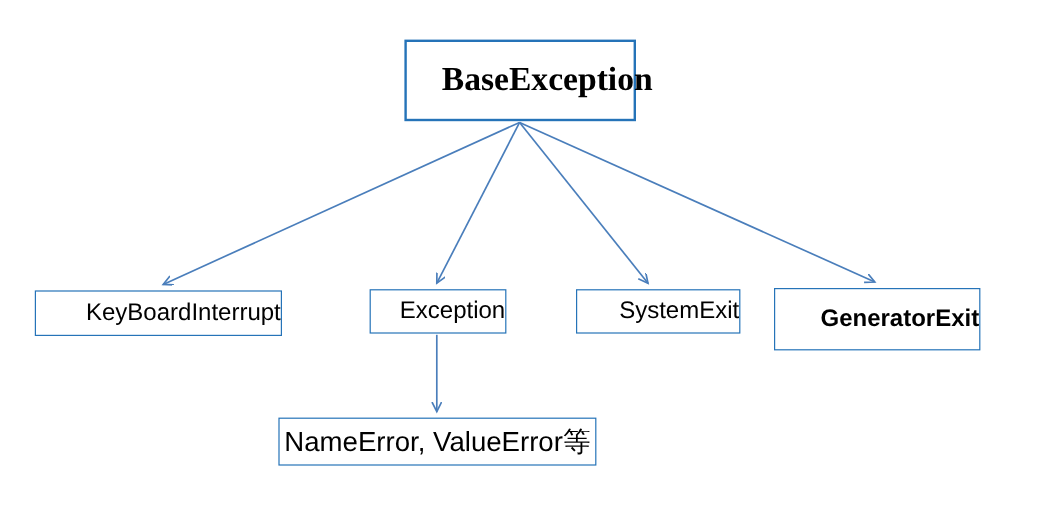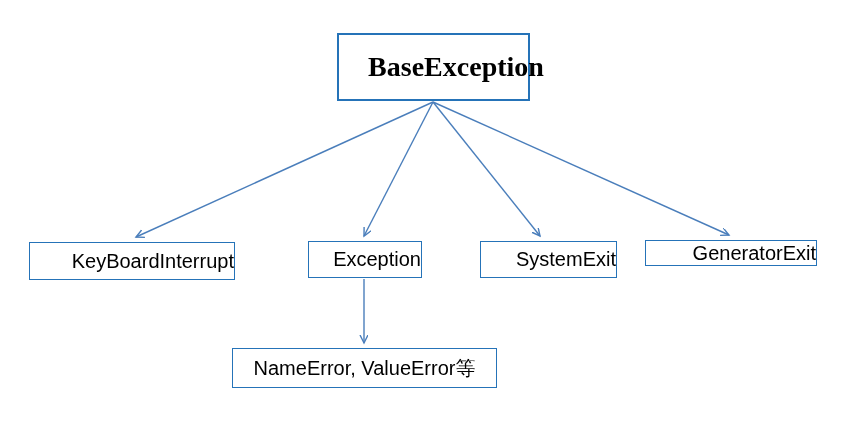--- a/index.html
+++ b/index.html
@@ -40,22 +40,22 @@
     font-family: "Liberation Serif", serif;
     font-weight: bold;
     line-height: 1.18;
   }
   .node-root .title { font-size: 28px; margin-left: 45px; }
   .node-root .subtitle { font-size: 21px; }
   .node-child { font-size: 20px; align-items: flex-end; }
   .node-kb  { left: 29px;  top: 242px; width: 206px; height: 38px; }
   .node-ex  { left: 308px; top: 241px; width: 114px; height: 37px; }
   .node-se  { left: 480px; top: 241px; width: 137px; height: 37px; }
-  .node-ge  { left: 645px; top: 240px; width: 172px; height: 26px; }
-  .node-ne  { left: 232px; top: 348px; width: 265px; height: 40px; font-size: 20px; }
+  .node-ge  { left: 645px; top: 240px; width: 172px; height: 52px; font-weight: bold; }
+  .node-ne  { left: 232px; top: 348px; width: 265px; height: 40px; font-size: 23px; }
 </style>
 </head>
 <body>
 
 <div class="canvas">
 
   <svg class="edges-layer" width="867" height="439" viewBox="0 0 867 439" xmlns="http://www.w3.org/2000/svg">
     <defs>
       <marker id="arrowhead" markerWidth="10" markerHeight="10" refX="8" refY="4" orient="auto" markerUnits="userSpaceOnUse">
         <path d="M 0 0 L 8 4 L 0 8" fill="none" stroke="#4a7ebb" stroke-width="1.4"></path>

